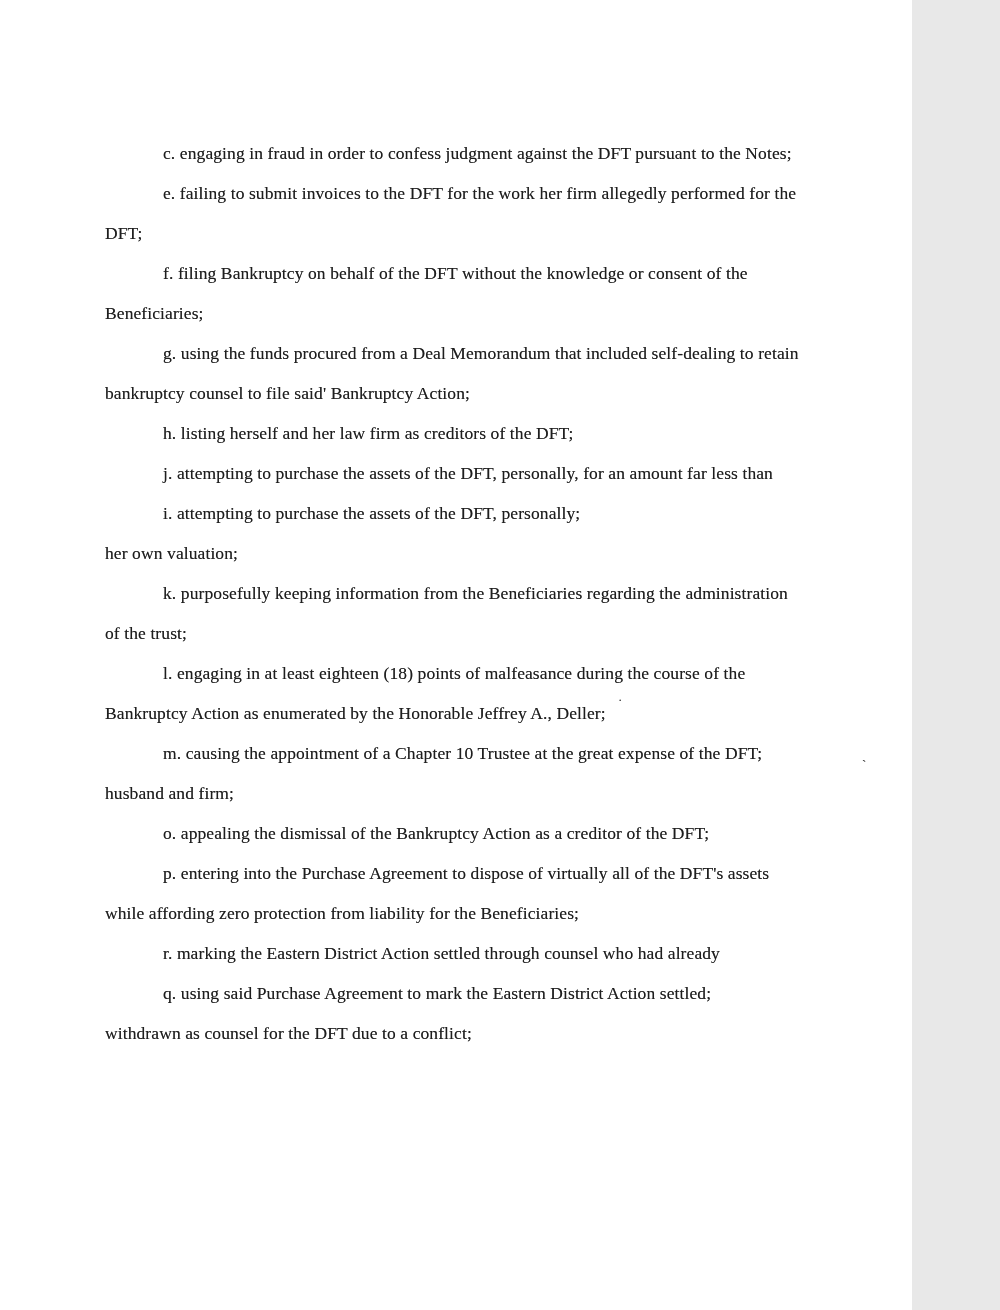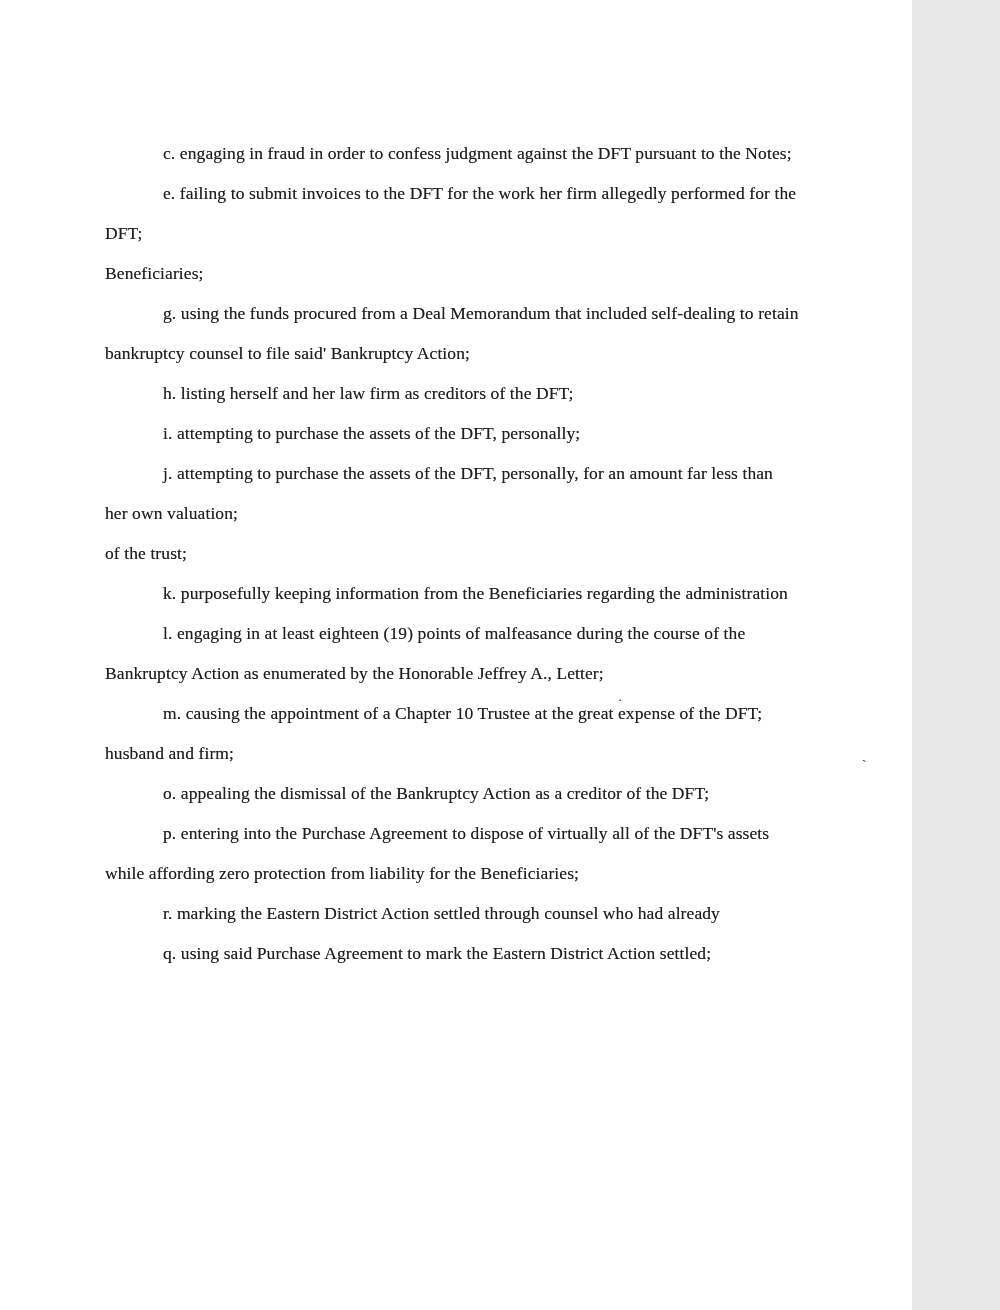--- a/index.html
+++ b/index.html
@@ -46,48 +46,50 @@
 
 <div class="page">
   <div class="content">
 
     <div class="line first">c. engaging in fraud in order to confess judgment against the DFT pursuant to the Notes;</div>
 
 
     <div class="line first">e. failing to submit invoices to the DFT for the work her firm allegedly performed for the</div>
     <div class="line">DFT;</div>
 
+    <div class="line first">f. filing Bankruptcy on behalf of the DFT without the knowledge or consent of the</div>
     <div class="line">Beneficiaries;</div>
 
     <div class="line first">g. using the funds procured from a Deal Memorandum that included self-dealing to retain</div>
     <div class="line">bankruptcy counsel to file said' Bankruptcy Action;</div>
 
     <div class="line first">h. listing herself and her law firm as creditors of the DFT;</div>
 
+    <div class="line first">j. attempting to purchase the assets of the DFT, personally, for an amount far less than</div>
+
     <div class="line first">i. attempting to purchase the assets of the DFT, personally;</div>
-
-    <div class="line first">j. attempting to purchase the assets of the DFT, personally, for an amount far less than</div>
     <div class="line">her own valuation;</div>
 
+    <div class="line first">k. purposefully keeping information from the Beneficiaries regarding the administration</div>
     <div class="line">of the trust;</div>
-    <div class="line first">k. purposefully keeping information from the Beneficiaries regarding the administration</div>
 
-    <div class="line first">l. engaging in at least eighteen (19) points of malfeasance during the course of the</div>
-    <div class="line">Bankruptcy Action as enumerated by the Honorable Jeffrey A., Letter;</div>
+    <div class="line first">l. engaging in at least eighteen (18) points of malfeasance during the course of the</div>
+    <div class="line">Bankruptcy Action as enumerated by the Honorable Jeffrey A., Deller;</div>
 
     <div class="line first">m. causing the appointment of a Chapter 10 Trustee at the great expense of the DFT;</div>
 
     <div class="line">husband and firm;</div>
 
     <div class="line first">o. appealing the dismissal of the Bankruptcy Action as a creditor of the DFT;</div>
 
     <div class="line first">p. entering into the Purchase Agreement to dispose of virtually all of the DFT's assets</div>
     <div class="line">while affording zero protection from liability for the Beneficiaries;</div>
 
     <div class="line first">r. marking the Eastern District Action settled through counsel who had already</div>
 
     <div class="line first">q. using said Purchase Agreement to mark the Eastern District Action settled;</div>
+    <div class="line">withdrawn as counsel for the DFT due to a conflict;</div>
 
   </div>
 
   <span class="artifact" style="left:618px; top:693px;">·</span>
   <span class="artifact" style="left:862px; top:748px;">ˏ</span>
 </div>
 
 </body></html>

